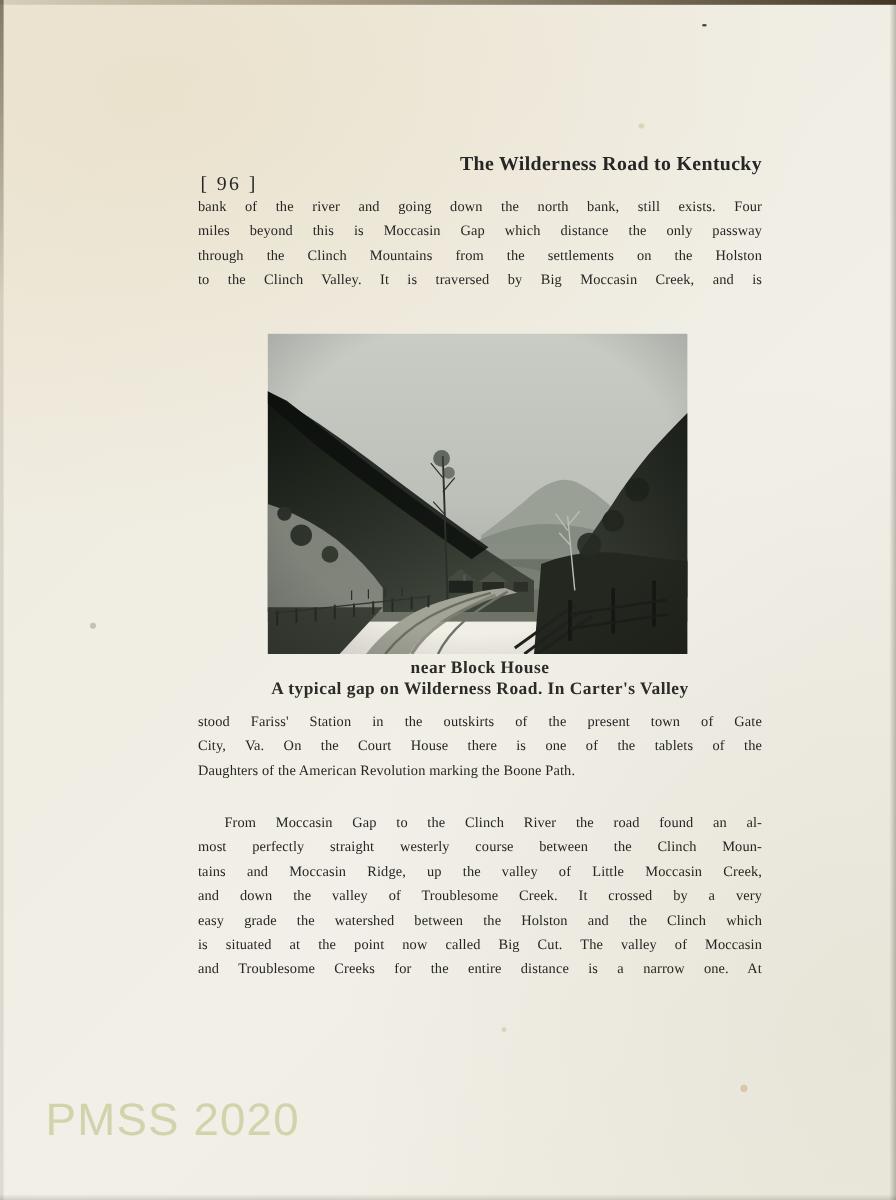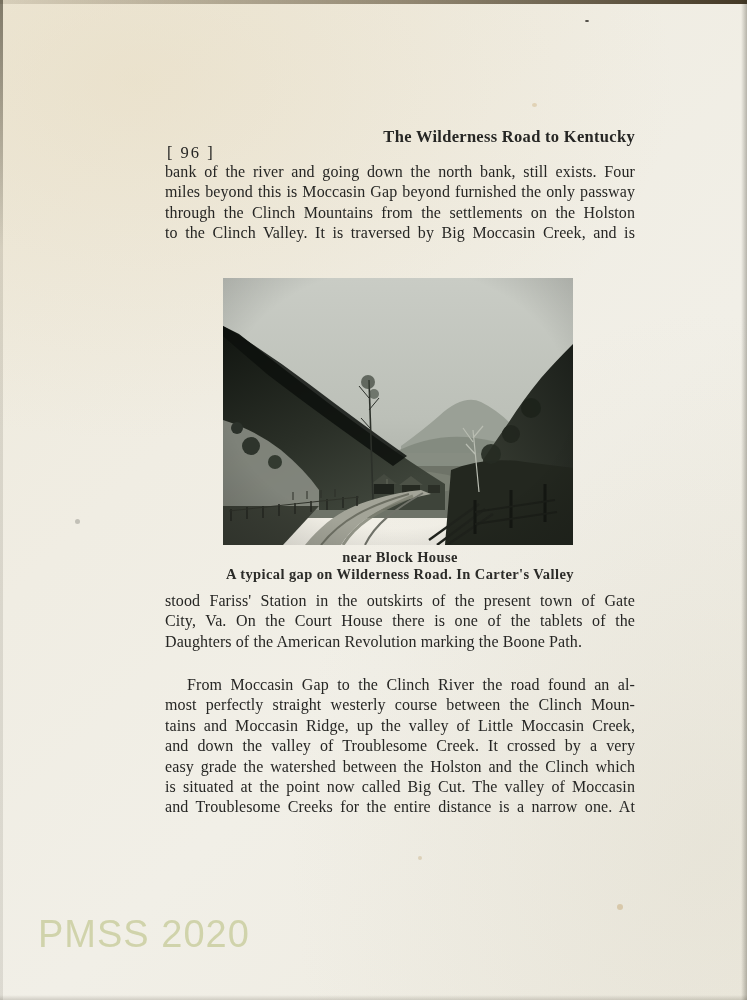--- a/index.html
+++ b/index.html
@@ -34,21 +34,21 @@
   .speck.s5{left:532px;top:103px;width:5px;height:4px;background:rgba(205,175,120,0.4);}
 
   .text-col{position:absolute;left:165px;width:470px;}
 
   
   .running-head{top:127px;height:22px;font-size:16.5px;}
   .pagenum{position:absolute;left:2px;top:16px;letter-spacing:2px;}
   .running-title{text-align:right;padding-left:30px;font-weight:bold;letter-spacing:0.3px;}
 
   
-  .para{position:absolute;font-size:16px;line-height:20.4px;letter-spacing:0.1px;}
+  .para{position:absolute;font-size:12px;line-height:20.4px;letter-spacing:0.1px;}
   .p1{top:162px;}
   .p2{top:591px;}
   .p3{top:675px;}
   .jline{text-align:justify;text-align-last:justify;white-space:normal;}
   .jline.short{text-align-last:left;}
   .jline.indent{text-indent:22px;}
 
   
   .figure{position:absolute;left:223px;top:278px;width:350px;height:267px;}
   .figure svg{display:block;width:350px;height:267px;}
@@ -76,21 +76,21 @@
   <div class="speck s4"></div>
   <div class="speck s5"></div>
 
   <div class="text-col running-head">
     <span class="pagenum">[ 96 ]</span>
     <div class="running-title">The Wilderness Road to Kentucky</div>
   </div>
 
   <div class="text-col para p1">
     <div class="jline">bank of the river and going down the north bank, still exists.  Four</div>
-    <div class="jline">miles beyond this is Moccasin Gap beyond furnished the only passway</div>
+    <div class="jline">miles beyond this is Moccasin Gap which distance the only passway</div>
     <div class="jline">through the Clinch Mountains from the settlements on the Holston</div>
     <div class="jline">to the Clinch Valley.  It is traversed by Big Moccasin Creek, and is</div>
   </div>
 
   <div class="figure">
     <svg viewBox="0 0 350 267" preserveAspectRatio="none">
       <defs>
         <linearGradient id="sky" x1="0" y1="0" x2="0" y2="1">
           <stop offset="0" stop-color="#c9ccc5"></stop>
           <stop offset="0.7" stop-color="#bcc0b8"></stop>

